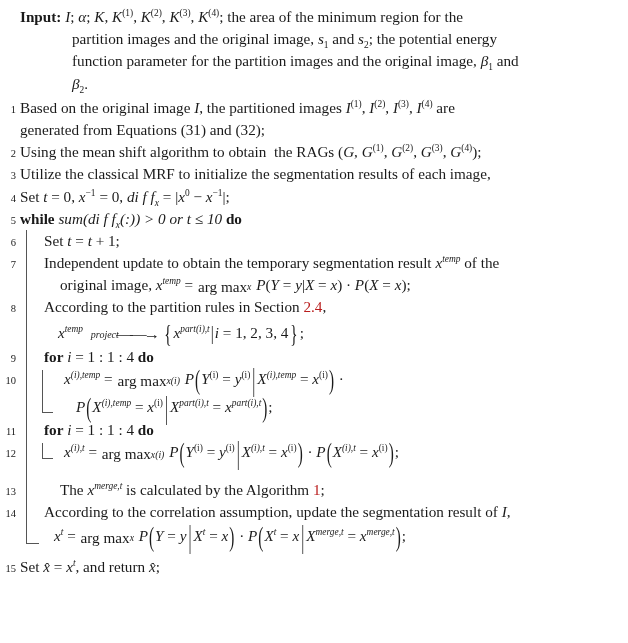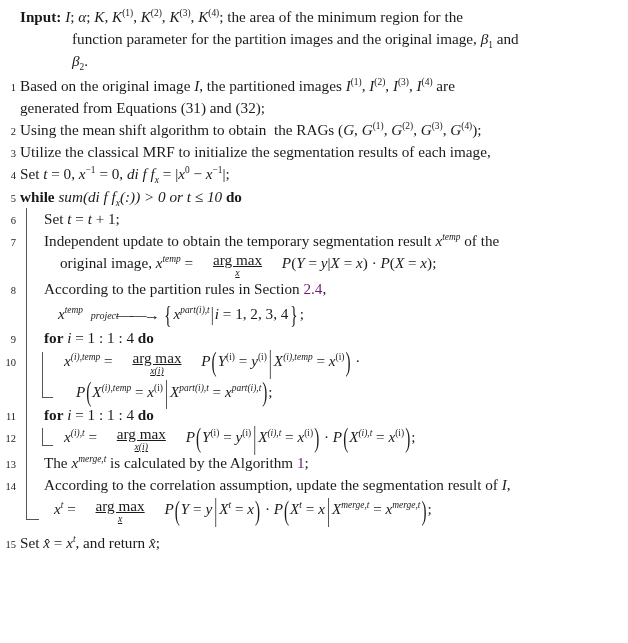--- a/index.html
+++ b/index.html
@@ -27,21 +27,21 @@
   .bd { font-weight: bold; }
   .rm { font-style: normal; }
   sup, sub {
     font-size: 0.62em;
     line-height: 0;
     font-style: italic;
   }
   sup { vertical-align: super; }
   sub { vertical-align: sub; }
   sup.rm, sub.rm { font-style: normal; }
-  .ref { color: #701a75; }
+  .ref { color: #b91c1c; }
 
   
   .head {
     padding: 6px 8px 0 20px;
     font-size: 15.2px;
     line-height: 1.46;
   }
   .head .lbl { font-weight: bold; }
   .head-row {
     display: block;
@@ -125,26 +125,25 @@
   .eqline {
     display: block;
     padding-left: 14px;
     margin-top: 3px;
     margin-bottom: 1px;
   }
 
   
   .argmax {
     display: inline-flex;
-    flex-direction: column;
+    flex-direction: row;
     align-items: center;
     vertical-align: middle;
     line-height: 1;
-    margin: 0 16px;
-    text-decoration: underline;
+    margin: 0 1px;
   }
   .argmax .top { font-size: 1em; }
   .argmax .bot { font-size: 0.64em; font-style: italic; margin-top: 1px; }
 
   
   .bigp {
     display: inline-block;
     transform: scaleY(1.75);
     font-size: 1em;
     vertical-align: -0.06em;
@@ -196,20 +195,24 @@
     <div class="head-row first">
       <span class="lbl">Input:</span>
       <span>
         <span class="it">I</span>; <span class="it">α</span>; <span class="it">K</span>,
         <span class="it">K</span><sup class="rm">(1)</sup>, <span class="it">K</span><sup class="rm">(2)</sup>,
         <span class="it">K</span><sup class="rm">(3)</sup>, <span class="it">K</span><sup class="rm">(4)</sup>;
         the area of the minimum region for the
       </span>
     </div>
 
+    <div class="head-row">
+      partition images and the original image, <span class="it">s</span><sub class="rm">1</sub> and
+      <span class="it">s</span><sub class="rm">2</sub>; the potential energy
+    </div>
 
     <div class="head-row">
       function parameter for the partition images and the original image,
       <span class="it">β</span><sub class="rm">1</sub> and
     </div>
 
     <div class="head-row">
       <span class="it">β</span><sub class="rm">2</sub>.
     </div>
 
@@ -367,21 +370,21 @@
                 <span class="top">arg max</span>
                 <span class="bot">x(i)</span>
               </span>
               <span class="it">P</span><span class="bigp">(</span><span class="it">Y</span><sup class="rm">(i)</sup> = <span class="it">y</span><sup class="rm">(i)</sup><span class="bigbar">|</span><span class="it">X</span><sup class="it">(i),t</sup> = <span class="it">x</span><sup class="rm">(i)</sup><span class="bigp">)</span> ·
               <span class="it">P</span><span class="bigp">(</span><span class="it">X</span><sup class="it">(i),t</sup> = <span class="it">x</span><sup class="rm">(i)</sup><span class="bigp">)</span>;
             </span>
           </div>
         </div>
       </div>
 
-      <div class="step" style="margin-top:0;">
+      <div class="step" style="margin-top:14px;gap:16px;">
         <div class="num">13</div>
         <div class="body-col" style="padding-left:24px;">
           <span class="txt">
             The <span class="it">x</span><sup class="it">merge,t</sup> is calculated by the Algorithm
             <span class="ref">1</span>;
           </span>
         </div>
       </div>
 
       <div class="step">

